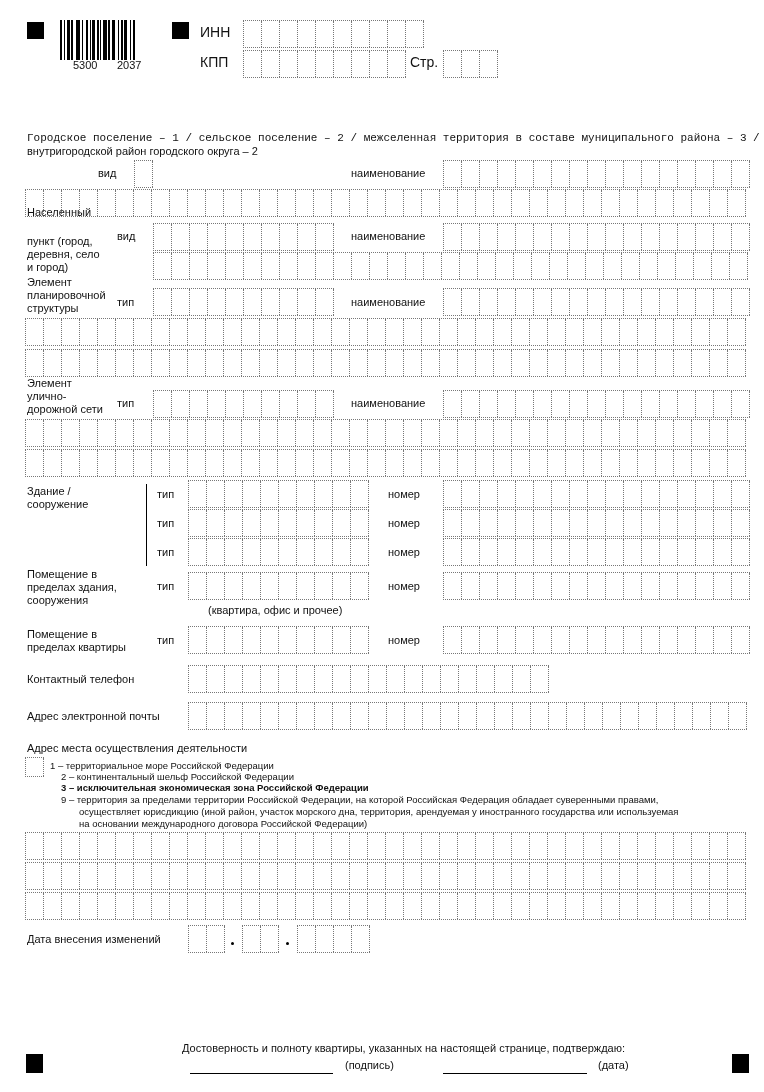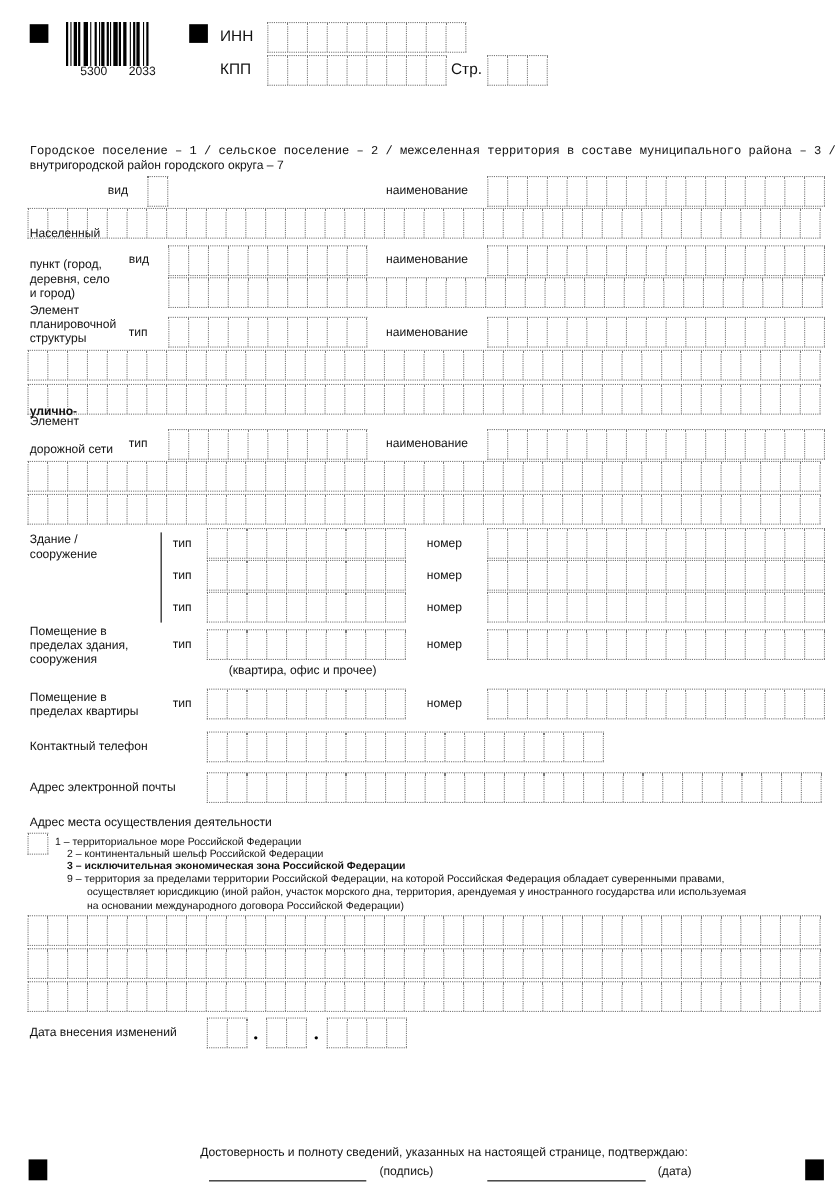--- a/index.html
+++ b/index.html
@@ -60,21 +60,21 @@
     <span class="g" style="width:2px"></span>
     <span style="width:2px"></span>
     <span class="g" style="width:1px"></span>
     <span style="width:3px"></span>
     <span class="g" style="width:3px"></span>
     <span style="width:1px"></span>
     <span class="g" style="width:2px"></span>
     <span style="width:2px"></span>
 </div>
 <div class="t" style="left:73px;top:59px;font-size:11px;">5300</div>
-<div class="t" style="left:117px;top:59px;font-size:11px;">2033</div>
+<div class="t" style="left:117px;top:59px;font-size:11px;">2037</div>
 
 <div class="t lg" style="left:200px;top:24px;">ИНН</div>
 <div class="cells" style="left:243px;top:20px;">
     <div class="c"></div>
     <div class="c"></div>
     <div class="c"></div>
     <div class="c"></div>
     <div class="c"></div>
     <div class="c"></div>
     <div class="c"></div>
@@ -95,21 +95,21 @@
     <div class="c"></div>
   </div>
 <div class="t lg" style="left:410px;top:54px;">Стр.</div>
 <div class="cells" style="left:443px;top:50px;">
     <div class="c"></div>
     <div class="c"></div>
     <div class="c"></div>
   </div>
 
 <div class="t" style="left:27px;top:132px;font-family:Liberation Mono, monospace;">Городское поселение – 1 / сельское поселение – 2 / межселенная территория в составе муниципального района – 3 /</div>
-<div class="t" style="left:27px;top:145px;">внутригородской район городского округа – 7</div>
+<div class="t" style="left:27px;top:145px;">внутригородской район городского округа – 2</div>
 <div class="t" style="left:98px;top:167px;">вид</div>
 <div class="cells" style="left:134px;top:160px;">
     <div class="c"></div>
   </div>
 <div class="t" style="left:351px;top:167px;">наименование</div>
 <div class="cells" style="left:443px;top:160px;">
     <div class="c"></div>
     <div class="c"></div>
     <div class="c"></div>
     <div class="c"></div>
@@ -358,21 +358,21 @@
     <div class="c"></div>
     <div class="c"></div>
     <div class="c"></div>
     <div class="c"></div>
     <div class="c"></div>
     <div class="c"></div>
     <div class="c"></div>
   </div>
 
 <div class="t" style="left:27px;top:377px;">Элемент</div>
-<div class="t" style="left:27px;top:368px;font-weight:bold;">улично-</div>
+<div class="t" style="left:27px;top:390px;">улично-</div>
 <div class="t" style="left:27px;top:403px;">дорожной сети</div>
 <div class="t" style="left:117px;top:397px;">тип</div>
 <div class="cells" style="left:153px;top:390px;">
     <div class="c"></div>
     <div class="c"></div>
     <div class="c"></div>
     <div class="c"></div>
     <div class="c"></div>
     <div class="c"></div>
     <div class="c"></div>
@@ -872,17 +872,17 @@
     <div class="c"></div>
   </div>
 <div class="dot" style="left:286px;top:942px;"></div>
 <div class="cells" style="left:297px;top:925px;">
     <div class="c"></div>
     <div class="c"></div>
     <div class="c"></div>
     <div class="c"></div>
   </div>
 
-<div class="t" style="left:182px;top:1042px;">Достоверность и полноту сведений, указанных на настоящей странице, подтверждаю:</div>
+<div class="t" style="left:182px;top:1042px;">Достоверность и полноту квартиры, указанных на настоящей странице, подтверждаю:</div>
 <div class="sigline" style="left:190px;top:1073px;width:143px;"></div>
 <div class="t" style="left:345px;top:1059px;">(подпись)</div>
 <div class="sigline" style="left:443px;top:1073px;width:144px;"></div>
 <div class="t" style="left:598px;top:1059px;">(дата)</div>
 
 </body></html>

